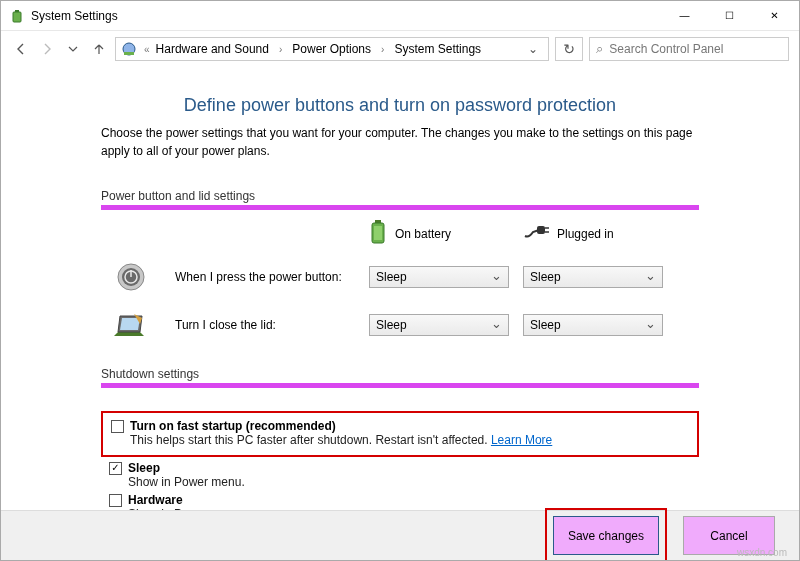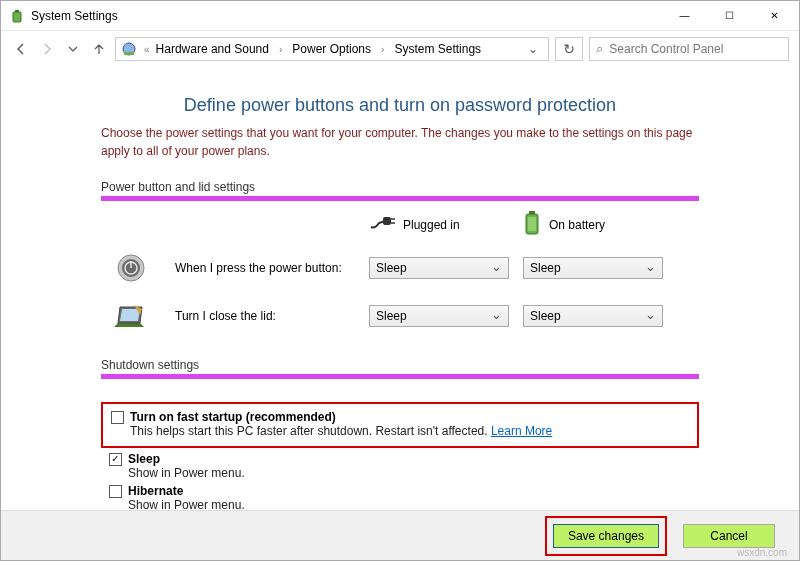--- a/index.html
+++ b/index.html
@@ -83,21 +83,21 @@
     padding: 10px 100px 0 100px;
   }
   h1 {
     font-size: 18px;
     font-weight: 400;
     color: #2a5a8a;
     margin: 18px 0 8px;
     text-align: center;
   }
   .desc {
-    color:#7f1d1d; font-size:12px; line-height:1.5; margin-bottom: 18px;
+    color:#000000; font-size:12px; line-height:1.5; margin-bottom: 27px;
   }
   .group-header {
     font-size:12px; color:#333; padding:2px 0;
     border-bottom:5px solid #d946ef; margin-bottom:10px;
   }
 
   .cols {
     display:grid;
     grid-template-columns: 60px 180px 140px 140px;
     column-gap: 14px;
@@ -143,23 +143,23 @@
     position:absolute;
     bottom:0; left:0; right:0;
     height:50px;
     background:#f0f0f0;
     border-top:1px solid #ddd;
     display:flex; align-items:center; justify-content:flex-end;
     padding: 0 24px;
     gap:16px;
   }
   .btn {
-    min-width:92px; height:24px;
+    min-width:92px; height:39px;
     border:1px solid #aaa;
-    background:#bef264;
+    background:#f0abfc;
     font-size:12px;
     display:flex;align-items:center;justify-content:center;
     padding:0 14px;
   }
   .btn-primary-wrap {
     border:2px solid #d40000;
     padding:6px;
   }
   .btn.primary { border:1px solid #2a5a8a; }
 
@@ -237,38 +237,38 @@
 <div class="main">
   <h1>Define power buttons and turn on password protection</h1>
   <div class="desc">Choose the power settings that you want for your computer. The changes you make to the settings on this page apply to all of your power plans.</div>
 
   <div class="group-header">Power button and lid settings</div>
 
   <div class="cols">
     <div class="spacer2"></div>
     <div class="col-label">
       <span>
+        <svg width="18" height="24" viewBox="0 0 18 24">
+            <rect x="6" y="0" width="6" height="3" fill="#4a7a2a"></rect>
+            <rect x="3" y="3" width="12" height="20" rx="2" fill="#6ab04c" stroke="#3a7a2a"></rect>
+            <rect x="5" y="6" width="8" height="14" fill="#8fd06c"></rect>
+          </svg>
+      </span>
+      <span>On battery</span>
+    </div>
+    <div class="col-label">
+      <span>
         <svg width="26" height="16" viewBox="0 0 26 16">
             <path d="M2 12 Q6 14 10 8 L16 6" stroke="#333" stroke-width="2" fill="none"></path>
             <rect x="14" y="2" width="8" height="8" rx="2" fill="#333"></rect>
             <line x1="22" y1="4" x2="26" y2="4" stroke="#333" stroke-width="1.5"></line>
             <line x1="22" y1="8" x2="26" y2="8" stroke="#333" stroke-width="1.5"></line>
           </svg>
       </span>
       <span>Plugged in</span>
-    </div>
-    <div class="col-label">
-      <span>
-        <svg width="18" height="24" viewBox="0 0 18 24">
-            <rect x="6" y="0" width="6" height="3" fill="#4a7a2a"></rect>
-            <rect x="3" y="3" width="12" height="20" rx="2" fill="#6ab04c" stroke="#3a7a2a"></rect>
-            <rect x="5" y="6" width="8" height="14" fill="#8fd06c"></rect>
-          </svg>
-      </span>
-      <span>On battery</span>
     </div>
 
     <div class="row-icon">
       <svg width="30" height="30" viewBox="0 0 30 30">
           <circle cx="15" cy="15" r="13" fill="#c8c8c8" stroke="#888"></circle>
           <circle cx="15" cy="15" r="9" fill="#6a6a6a"></circle>
           <circle cx="15" cy="15" r="6" fill="none" stroke="#e8e8e8" stroke-width="1.5"></circle>
           <line x1="15" y1="8" x2="15" y2="15" stroke="#e8e8e8" stroke-width="1.5"></line>
         </svg>
     </div>
@@ -315,21 +315,21 @@
       <div class="chk-row">
         <div class="chkbox">✓</div>
         <span class="chk-label">Sleep</span>
       </div>
       <div class="chk-desc">Show in Power menu.</div>
     </div>
 
     <div class="chk-item">
       <div class="chk-row">
         <div class="chkbox"></div>
-        <span class="chk-label">Hibernate</span>
+        <span class="chk-label">Hardware</span>
       </div>
       <div class="chk-desc">Show in Power menu.</div>
     </div>
 
     <div class="chk-item">
       <div class="chk-row">
         <div class="chkbox">✓</div>
         <span class="chk-label">Lock</span>
       </div>
       <div class="chk-desc">Show in account picture menu.</div>

